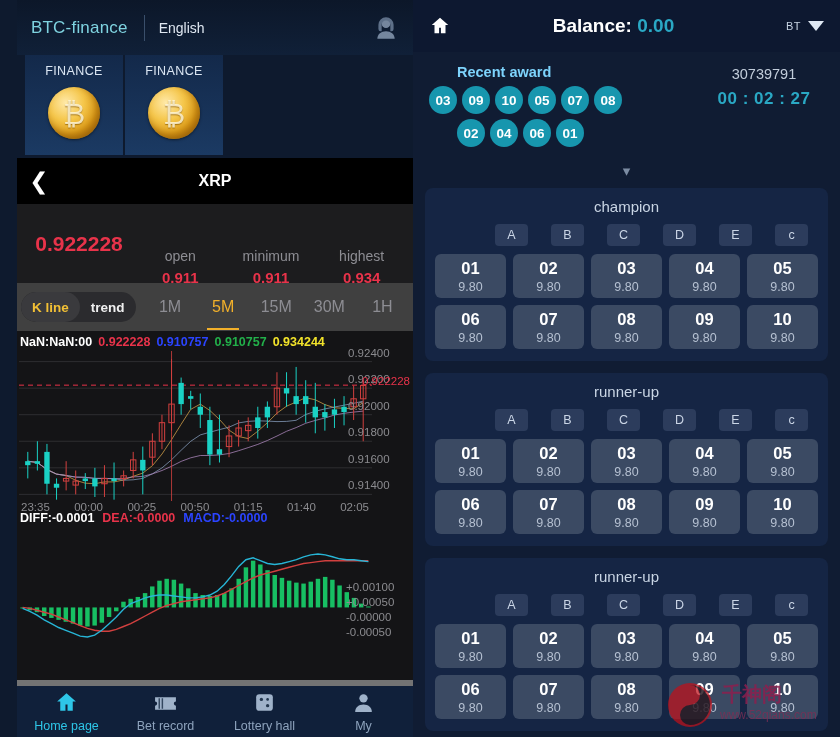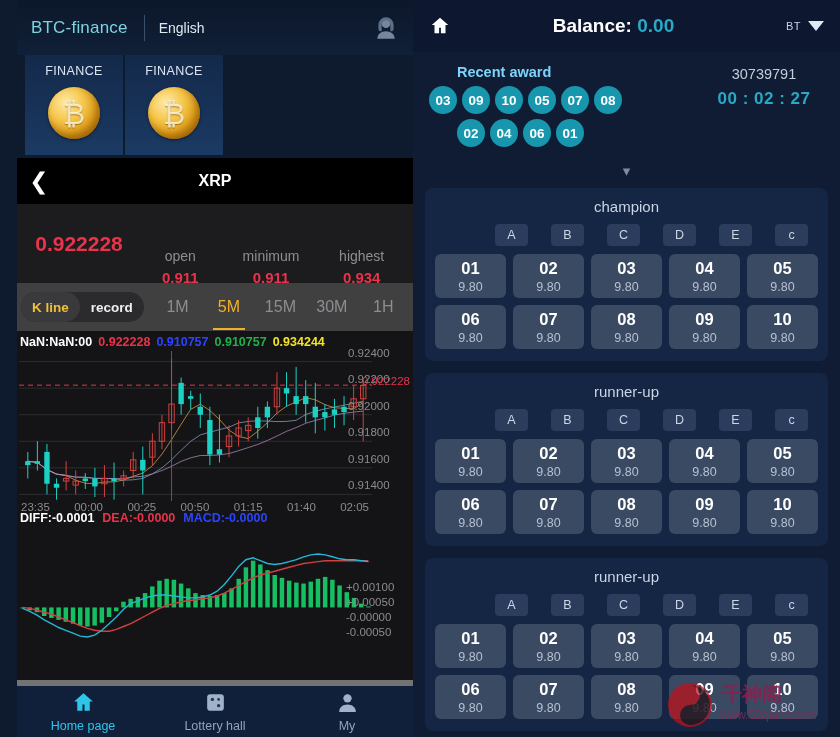--- a/index.html
+++ b/index.html
@@ -250,21 +250,21 @@
       </div>
       <div class="p-cell">
         <span class="k">highest</span>
         <span class="v">0.934</span>
       </div>
     </div>
 
     <div class="tabs-row">
       <div class="seg">
         <div class="on">K line</div>
-        <div>record</div>
+        <div>trend</div>
       </div>
       <div class="tf">1M</div>
       <div class="tf sel">5M</div>
       <div class="tf">15M</div>
       <div class="tf">30M</div>
       <div class="tf">1H</div>
     </div>
 
     <div class="chart-wrap">
       <div class="legend1">
@@ -445,20 +445,27 @@
 
     <div class="bnav">
       <div class="bnav-i act">
         <svg viewBox="0 0 24 24">
             <path d="M12 3 3 11h3v9h5v-6h2v6h5v-9h3z" fill="#2ec6e8"></path>
           </svg>
         <span class="lb">Home page</span>
       </div>
       <div class="bnav-i">
         <svg viewBox="0 0 24 24">
+            <path d="M2 7h20v4a2 2 0 0 0 0 4v4H2v-4a2 2 0 0 0 0-4z" fill="#9fb2c9"></path>
+            <path d="M6 8v10M9 8v10" stroke="#33475f" stroke-width="1.4"></path>
+          </svg>
+        <span class="lb">Bet record</span>
+      </div>
+      <div class="bnav-i">
+        <svg viewBox="0 0 24 24">
             <rect x="4" y="4" width="16" height="16" rx="3" fill="#9fb2c9"></rect>
             <circle cx="9" cy="9" r="1.6" fill="#22364d"></circle>
             <circle cx="15" cy="15" r="1.6" fill="#22364d"></circle>
             <circle cx="15" cy="9" r="1.3" fill="#22364d"></circle>
           </svg>
         <span class="lb">Lottery hall</span>
       </div>
       <div class="bnav-i">
         <svg viewBox="0 0 24 24">
             <circle cx="12" cy="8" r="4" fill="#9fb2c9"></circle>

